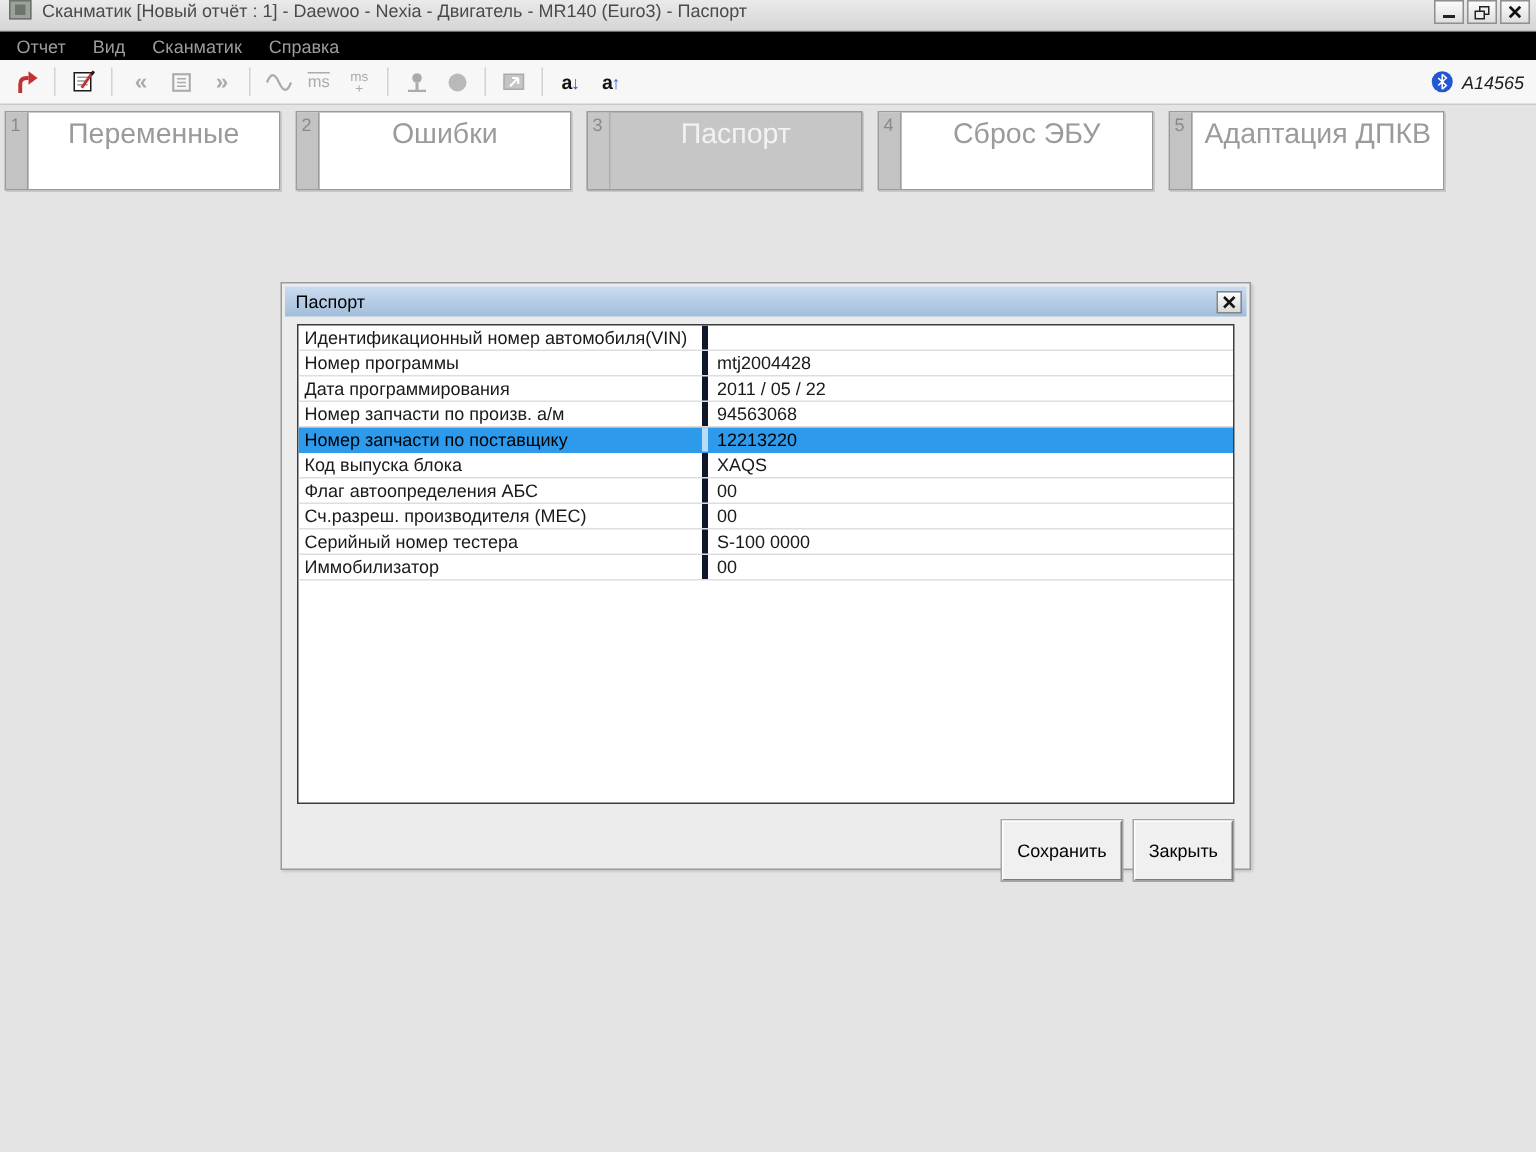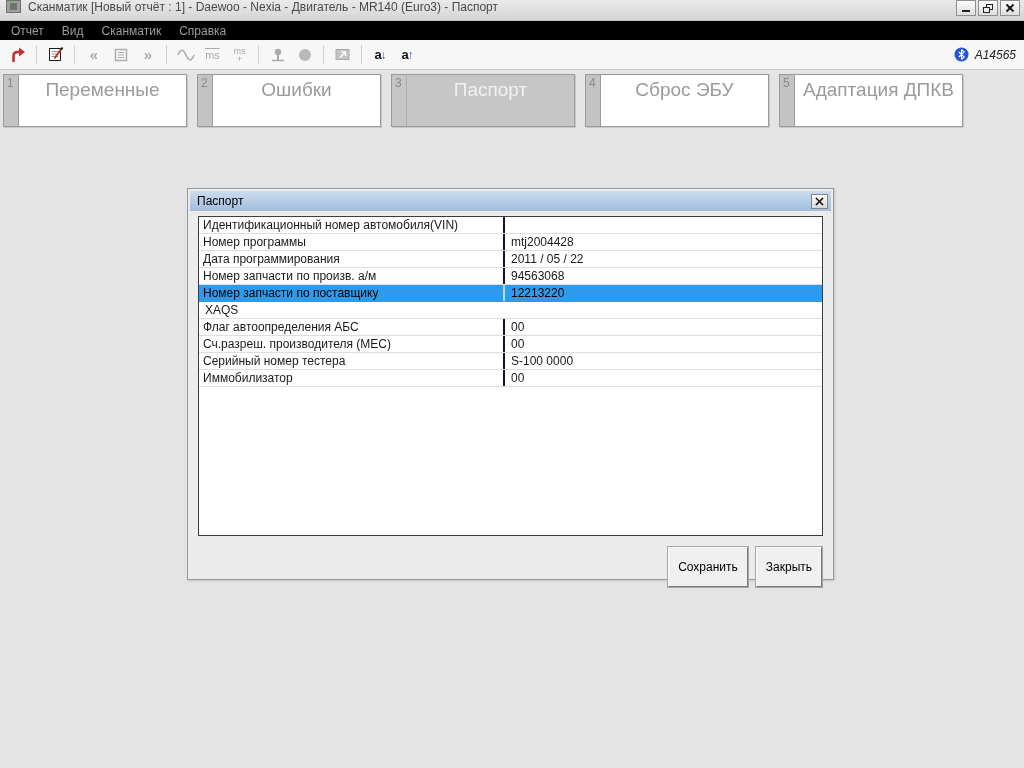--- a/index.html
+++ b/index.html
@@ -88,21 +88,21 @@
   .dlg-title { flex: 1; color: #000; }
   .dlg-close {
     width: 17px; height: 15px;
     border: 1px solid #858585; background: linear-gradient(#FDFDFD, #D8D8D8);
     display: flex; align-items: center; justify-content: center;
   }
   .dlg-body { padding: 5px 8px 0 8px; }
   .passport-table { height: 320px; background: #fff; border: 1px solid #3C3C3C; overflow: hidden; }
   .prow { display: flex; height: 17px; border-bottom: 1px solid #DEDEDE; align-items: stretch; }
   .prow .plabel {
-    width: 306px; padding-left: 4px; border-right: 2px solid #0f172a;
+    width: 273px; padding-left: 4px; border-right: 4px solid #0f172a;
     display: flex; align-items: center; white-space: nowrap; overflow: hidden;
   }
   .prow .pvalue { flex: 1; padding-left: 6px; display: flex; align-items: center; white-space: nowrap; }
   .prow.selected { background: #2E9AEC; color: #000000; border-bottom-color: #2E9AEC; }
   .prow.selected .plabel { border-right-color: #BBDCF7; }
   .dlg-buttons { display: flex; justify-content: flex-end; gap: 8px; margin-top: 11px; padding-right: 1px; }
   .dlg-btn {
     height: 40px; padding: 0 9px; font-size: 12px; color: #000;
     font-family: "Liberation Sans", sans-serif;
     background: #F0F0F0;
@@ -286,20 +286,21 @@
         </div>
         <div class="prow">
           <span class="plabel">Номер запчасти по произв. а/м</span>
           <span class="pvalue">94563068</span>
         </div>
         <div class="prow selected">
           <span class="plabel">Номер запчасти по поставщику</span>
           <span class="pvalue">12213220</span>
         </div>
         <div class="prow">
+          <span class="plabel">Код выпуска блока</span>
           <span class="pvalue">XAQS</span>
         </div>
         <div class="prow">
           <span class="plabel">Флаг автоопределения АБС</span>
           <span class="pvalue">00</span>
         </div>
         <div class="prow">
           <span class="plabel">Сч.разреш. производителя (МЕС)</span>
           <span class="pvalue">00</span>
         </div>

